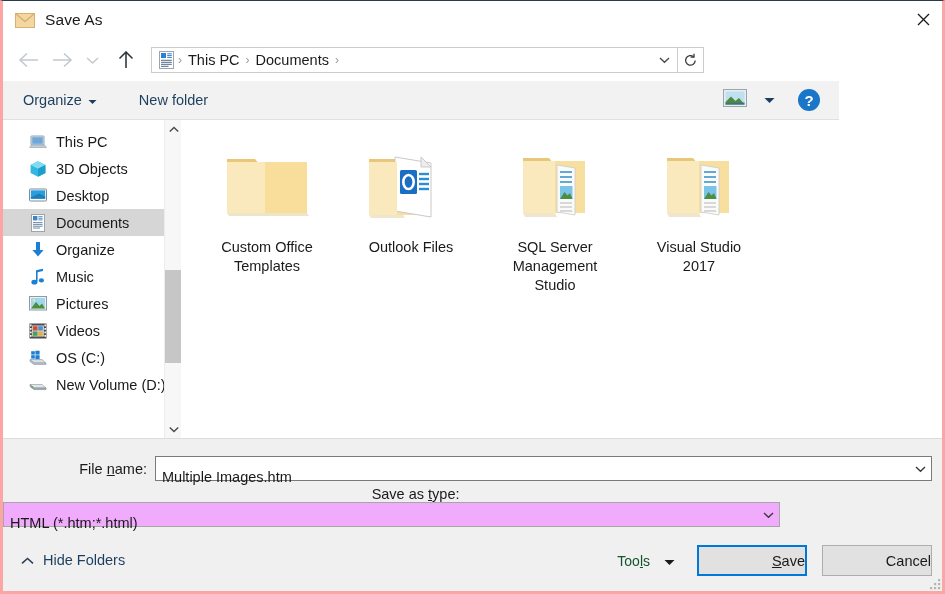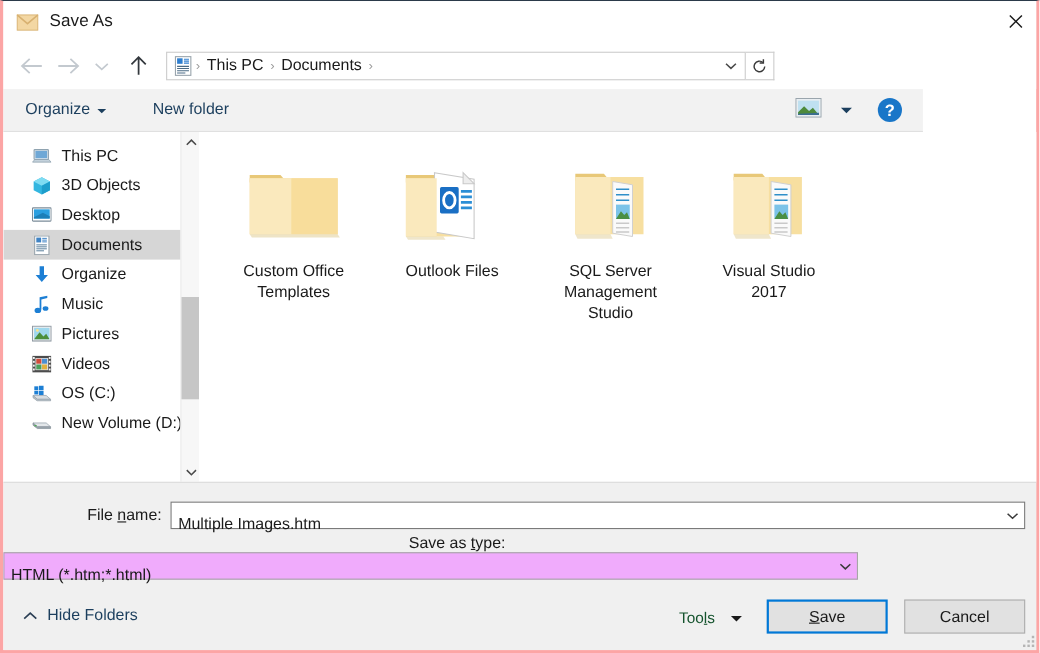--- a/index.html
+++ b/index.html
@@ -261,21 +261,21 @@
     display: flex; align-items: flex-end; gap: 14px;
     font-size: 14px; color: #14532d;
     padding: 6px 8px; margin-right: 14px; cursor: pointer;
   }
   .dlg-btn {
     width: 110px; height: 31px;
     background: #e1e1e1;
     border: 1px solid #adadad;
     font-family: "Liberation Sans", sans-serif;
     font-size: 14.5px; color: #1a1a1a;
-    display: flex; align-items: center; justify-content: center;
+    display: flex; align-items: center; justify-content: flex-end;
     cursor: pointer;
   }
   .dlg-btn.primary {
     border: 2px solid #0078d7;
     background: #e1e1e1;
     margin-right: 15px;
   }
   .resize-grip {
     position: absolute; right: 4px; bottom: 3px;
     width: 13px; height: 13px;

